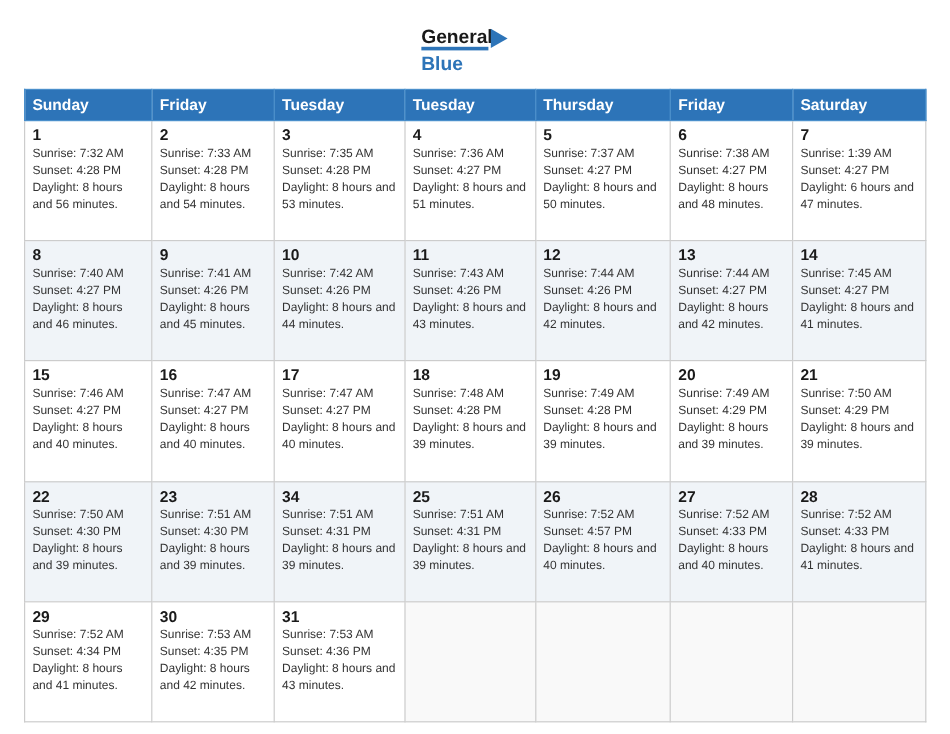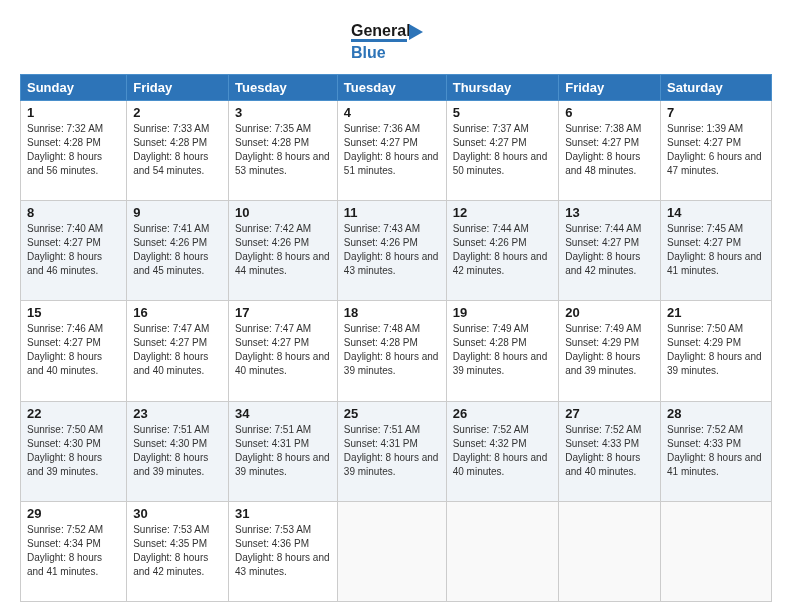--- a/index.html
+++ b/index.html
@@ -233,21 +233,21 @@
           <td>
             <span class="day-num">34</span>
             <div class="day-info"><span>Sunrise: 7:51 AM</span><br><span>Sunset: 4:31 PM</span><br><span>Daylight: 8 hours and 39 minutes.</span></div>
           </td>
           <td>
             <span class="day-num">25</span>
             <div class="day-info"><span>Sunrise: 7:51 AM</span><br><span>Sunset: 4:31 PM</span><br><span>Daylight: 8 hours and 39 minutes.</span></div>
           </td>
           <td>
             <span class="day-num">26</span>
-            <div class="day-info"><span>Sunrise: 7:52 AM</span><br><span>Sunset: 4:32 PM</span><br><span>Daylight: 8 hours and 40 minutes.</span></div>
+            <div class="day-info"><span>Sunrise: 7:52 AM</span><br><span>Sunset: 4:57 PM</span><br><span>Daylight: 8 hours and 40 minutes.</span></div>
           </td>
           <td>
             <span class="day-num">27</span>
             <div class="day-info"><span>Sunrise: 7:52 AM</span><br><span>Sunset: 4:33 PM</span><br><span>Daylight: 8 hours and 40 minutes.</span></div>
           </td>
           <td>
             <span class="day-num">28</span>
             <div class="day-info"><span>Sunrise: 7:52 AM</span><br><span>Sunset: 4:33 PM</span><br><span>Daylight: 8 hours and 41 minutes.</span></div>
           </td>
         </tr>

